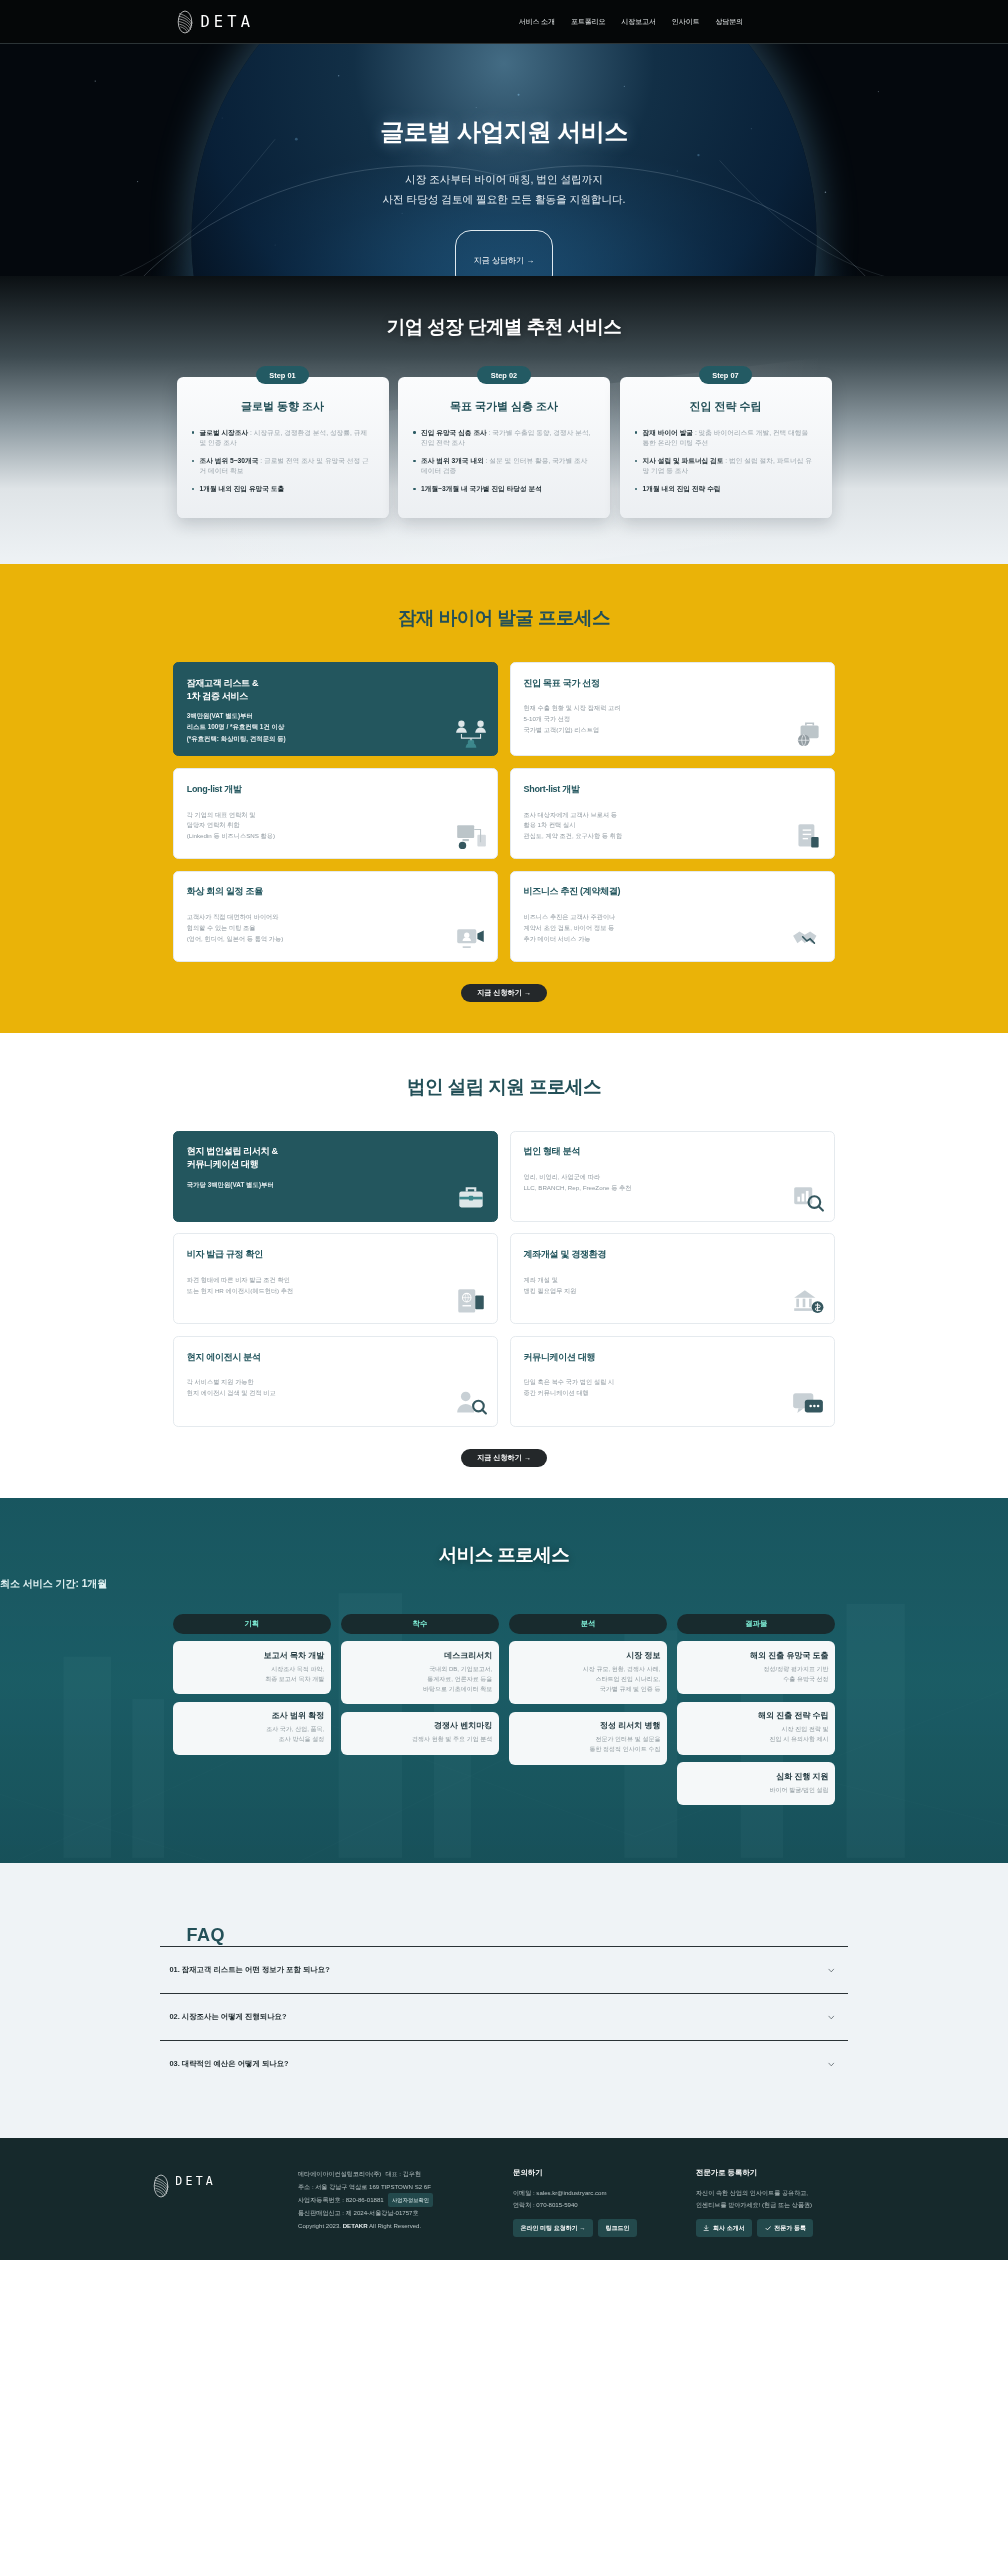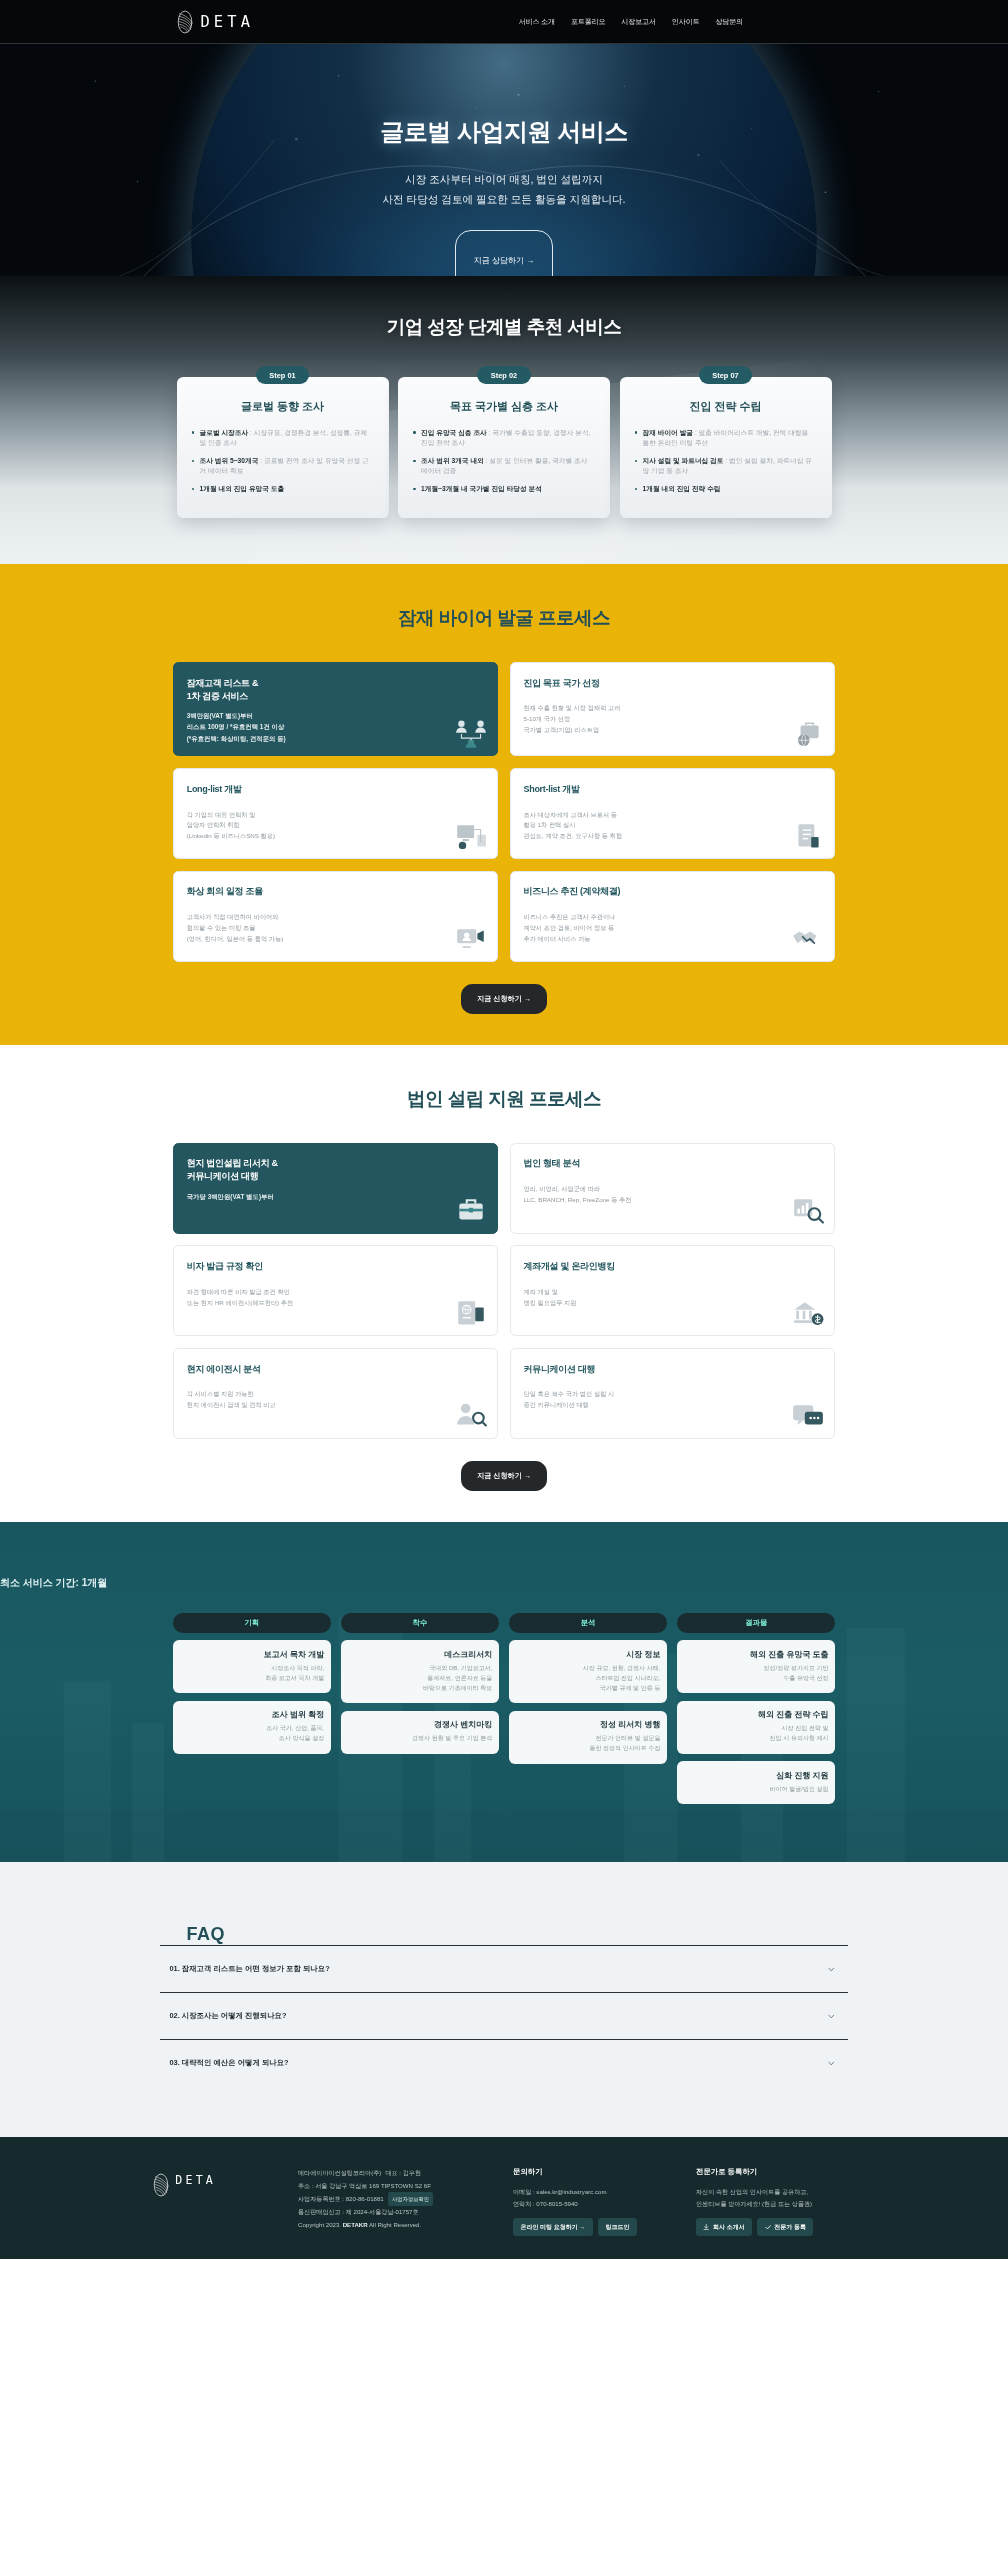--- a/index.html
+++ b/index.html
@@ -130,21 +130,21 @@
   .pc.accent h4 { color: #ffffff; font-size: 9px; line-height: 1.45; }
   .pc .body { margin-top: 13.8px; font-size: 6.2px; line-height: 1.75; color: #8d979e; }
   .pc.accent .body { color: #e7eef0; margin-top: 7.4px; font-weight: 700; font-size: 6.4px; }
   .pc .ico {
     position: absolute; right: 9.5px; bottom: 7.4px; width: 34px; height: 29px; opacity: .95;
   }
   .apply-wrap { text-align: center; margin-top: 22px; }
   .apply-btn {
     display: inline-flex; align-items: center; gap: 5.3px;
     background: #24282a; color: #fff; border: none; border-radius: 11.6px;
-    padding: 10px 16px; font-size: 7.1px; font-weight: 700; cursor: pointer;
+    padding: 4px 16px; font-size: 7.1px; font-weight: 700; cursor: pointer;
     font-family: inherit;
   }
 
   
   .svc-sec {
     background:
       linear-gradient(180deg, rgba(24,86,95,.93) 0%, rgba(27,92,101,.95) 50%, rgba(23,80,89,.97) 100%),
       #1b5c65;
     padding: 44px 0 51px; position: relative; overflow: hidden;
   }
@@ -402,21 +402,21 @@
       <div class="body">파견 형태에 따른 비자 발급 조건 확인<br>또는 현지 HR 에이전시(헤드헌터) 추천</div>
       <div class="ico"><svg viewBox="0 0 64 54">
               <rect x="8" y="4" width="32" height="44" rx="3" fill="#c6ced3"></rect>
               <circle cx="24" cy="20" r="8" fill="none" stroke="#fff" stroke-width="2"></circle>
               <path d="M16 20h16M24 12c4 5 4 11 0 16M24 12c-4 5-4 11 0 16" stroke="#fff" stroke-width="1.3" fill="none"></path>
               <rect x="16" y="34" width="16" height="2.6" fill="#fff"></rect>
               <rect x="40" y="16" width="16" height="26" rx="2" fill="#2b4f57"></rect>
             </svg></div>
     </div>
     <div class="pc">
-      <h4>계좌개설 및 온라인뱅킹</h4>
+      <h4>계좌개설 및 경쟁환경</h4>
       <div class="body">계좌 개설 및<br>뱅킹 필요업무 지원</div>
       <div class="ico"><svg viewBox="0 0 64 54">
               <path d="M6 20L26 6l20 14z" fill="#c6ced3"></path>
               <rect x="10" y="22" width="5" height="16" fill="#c6ced3"></rect>
               <rect x="22" y="22" width="5" height="16" fill="#c6ced3"></rect>
               <rect x="34" y="22" width="5" height="16" fill="#c6ced3"></rect>
               <rect x="6" y="40" width="38" height="5" fill="#c6ced3"></rect>
               <circle cx="50" cy="38" r="11" fill="#2b4f57"></circle>
               <path d="M50 31v14M46 34h7a2.6 2.6 0 010 5h-5a2.6 2.6 0 000 5h7" stroke="#fff" stroke-width="1.8" fill="none" stroke-linecap="round"></path>
             </svg></div>
@@ -460,20 +460,21 @@
           <rect x="820" y="330" width="70" height="350"></rect>
         <rect x="1180" y="250" width="100" height="430"></rect>
           <rect x="1400" y="360" width="80" height="320"></rect>
         <rect x="1600" y="200" width="110" height="480"></rect>
       </g>
       <g stroke="#bfeef0" stroke-width="1" opacity=".12" fill="none">
         <path d="M0 700 L600 420 L1200 640 L1905 360"></path>
         <path d="M0 560 L500 720 L1100 420 L1905 620"></path>
       </g>
     </svg>
+    <div class="sec-title on-dark">서비스 프로세스</div>
     <div class="svc-sub">최소 서비스 기간: 1개월</div>
     <div class="svc-grid" id="svc-grid">
   <div>
     <div class="svc-col-head">기획</div>
 
       <div class="svc-item">
         <h5>보고서 목차 개발</h5>
         <p>시장조사 목적 파악,<br>최종 보고서 목차 개발</p>
       </div>
       <div class="svc-item">

